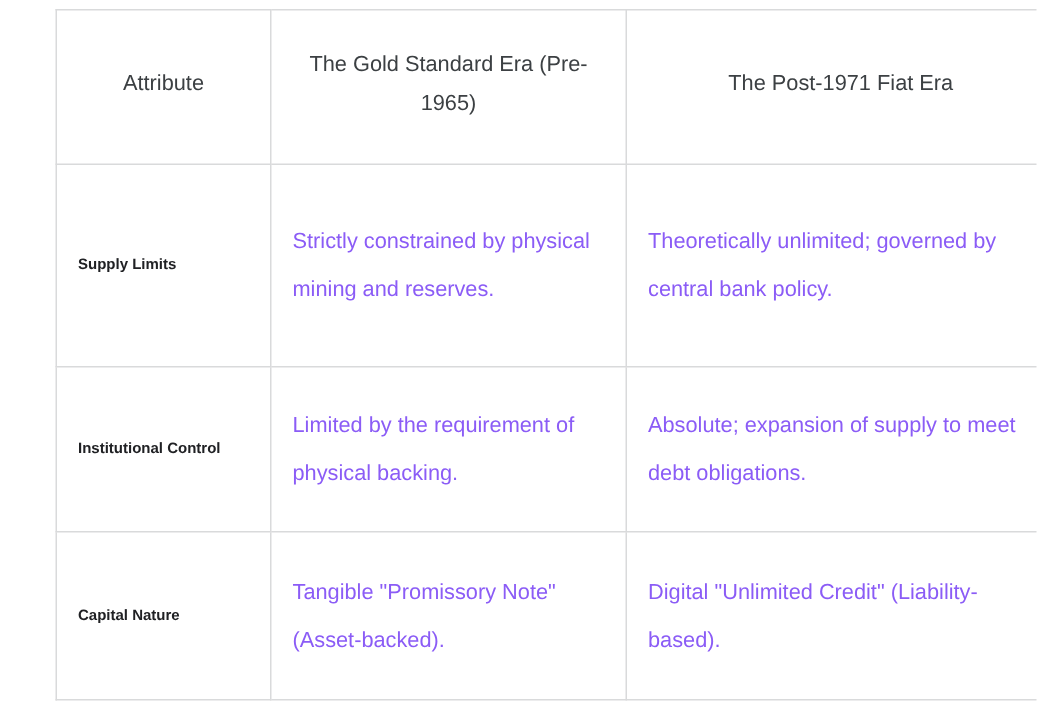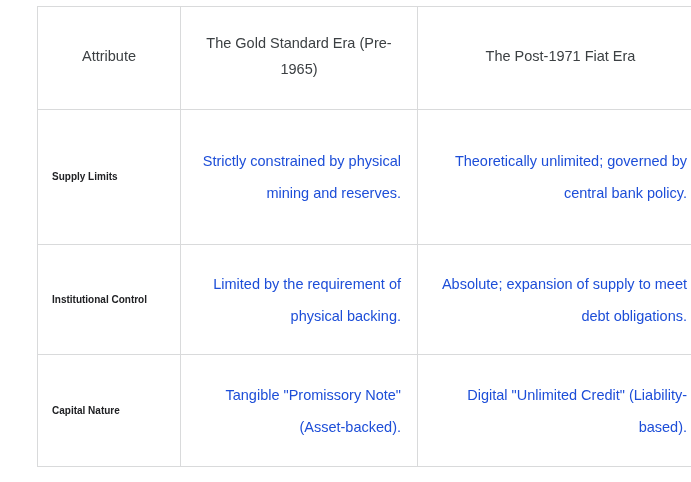--- a/index.html
+++ b/index.html
@@ -72,22 +72,22 @@
     color: #202124;
     text-align: left;
     vertical-align: middle;
   }
 
   table.comparison td.cell {
     padding: 12px 16px 12px 14px;
     font-weight: 400;
     font-size: 14.5px;
     line-height: 32px;
-    color: #1d4ed8;
-    text-align: right;
+    color: #8b5cf6;
+    text-align: left;
     vertical-align: middle;
   }
 
   .r-supply    td { height: 110px; }
   .r-power     td { height: 90px;  }
   .r-control   td { height: 85px;  }
   .r-capital   td { height: 87px;  }
 
   .r-supply td.cell        { line-height: 33px; }
   .r-power td.cell         { line-height: 32px; }

